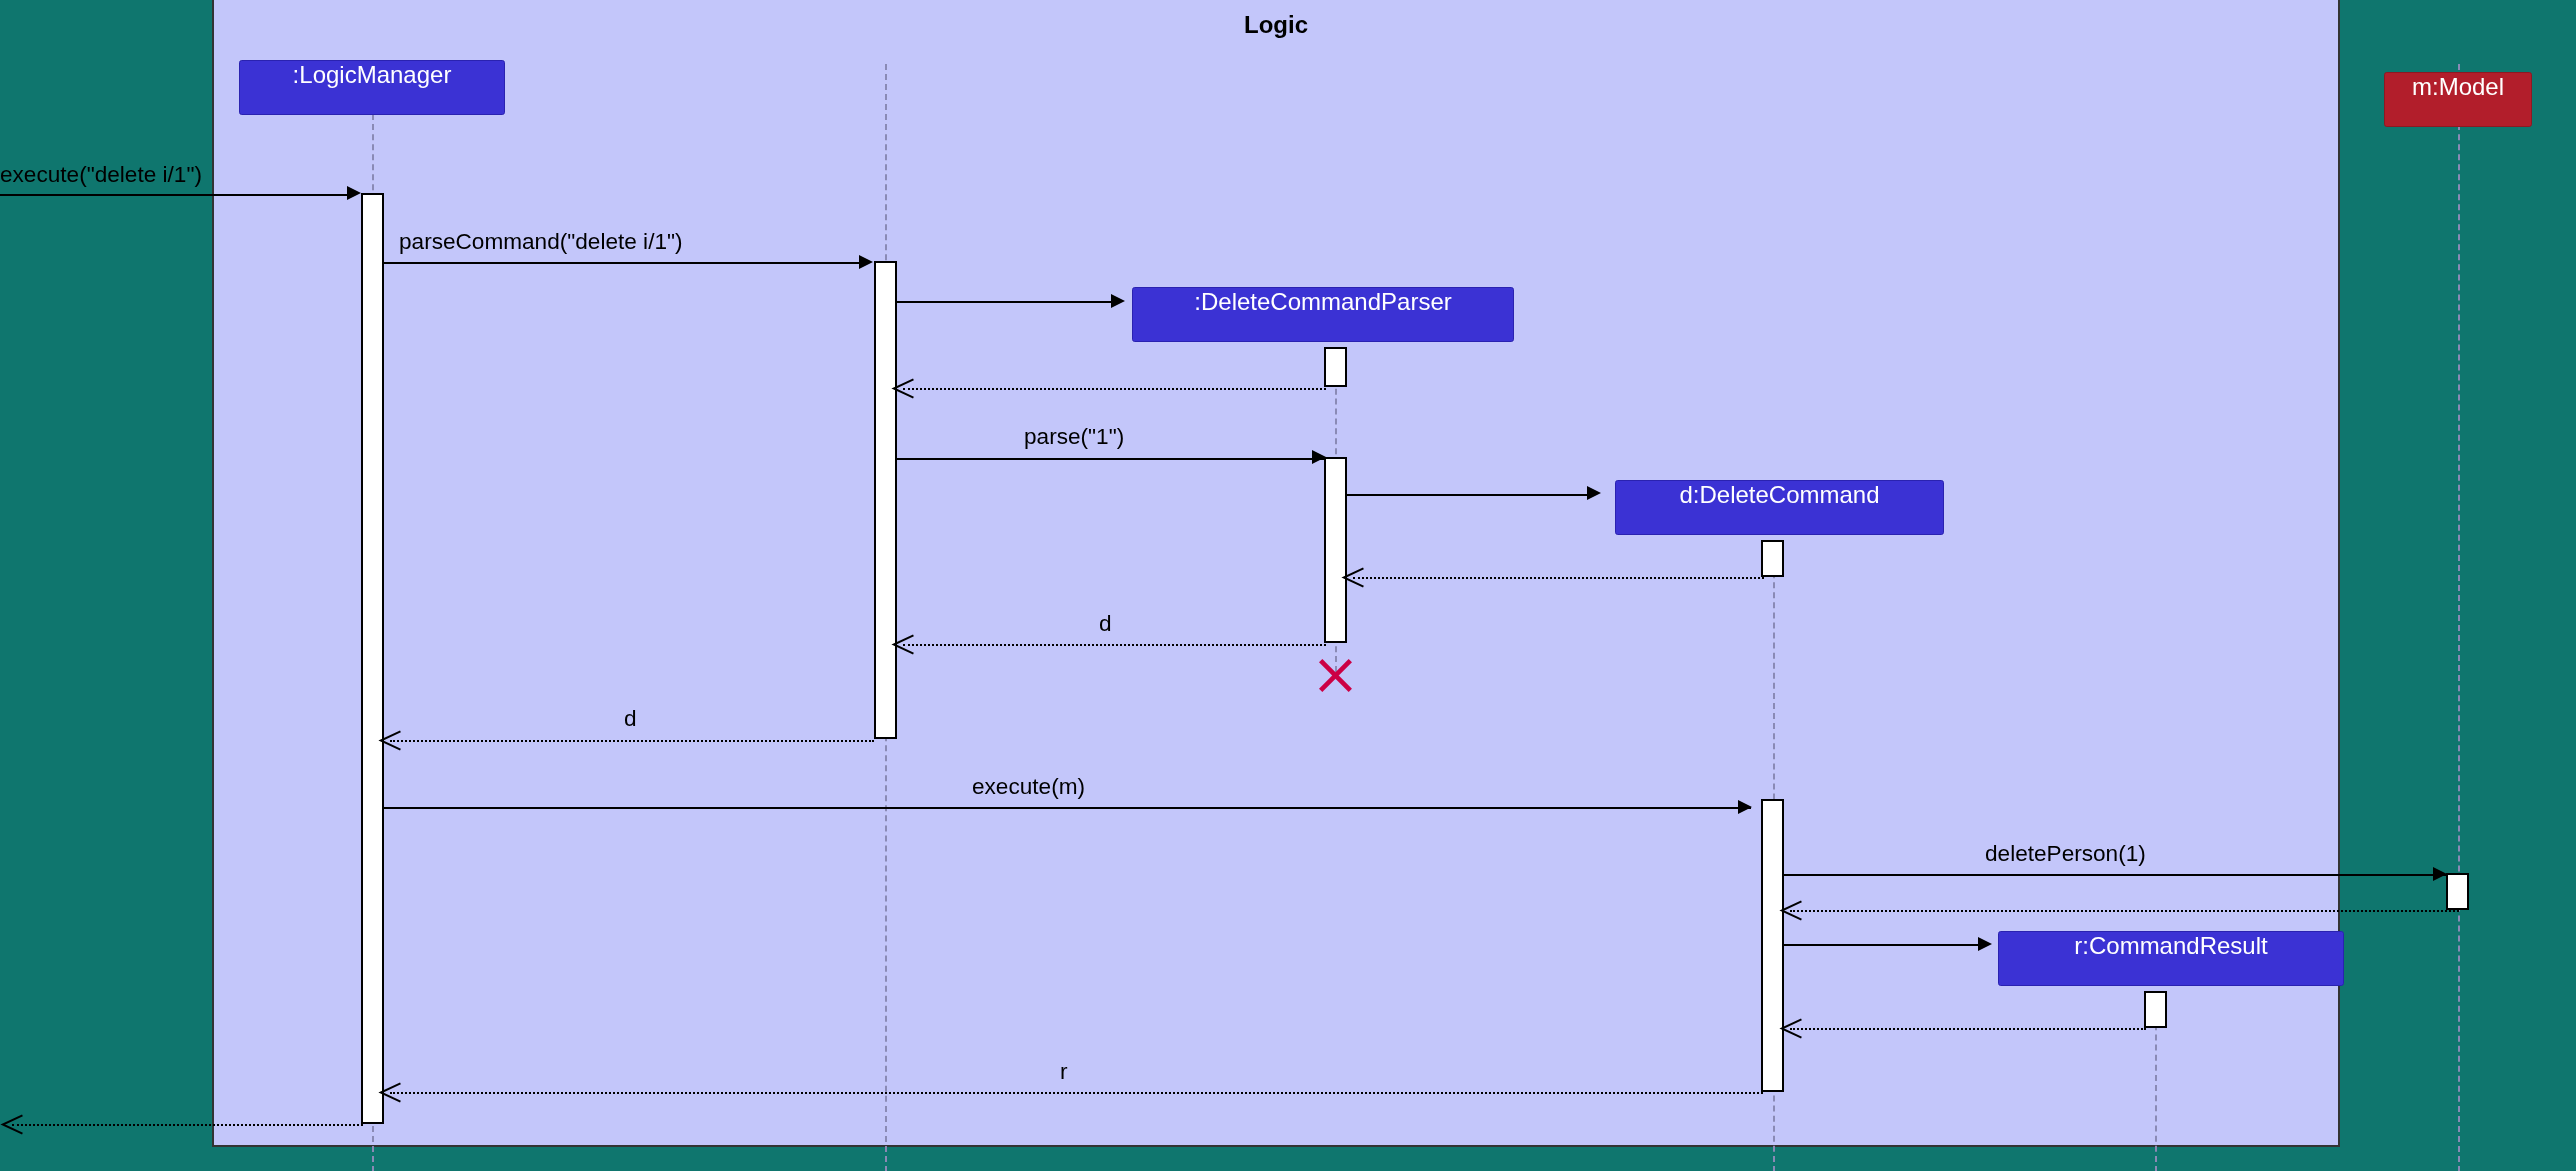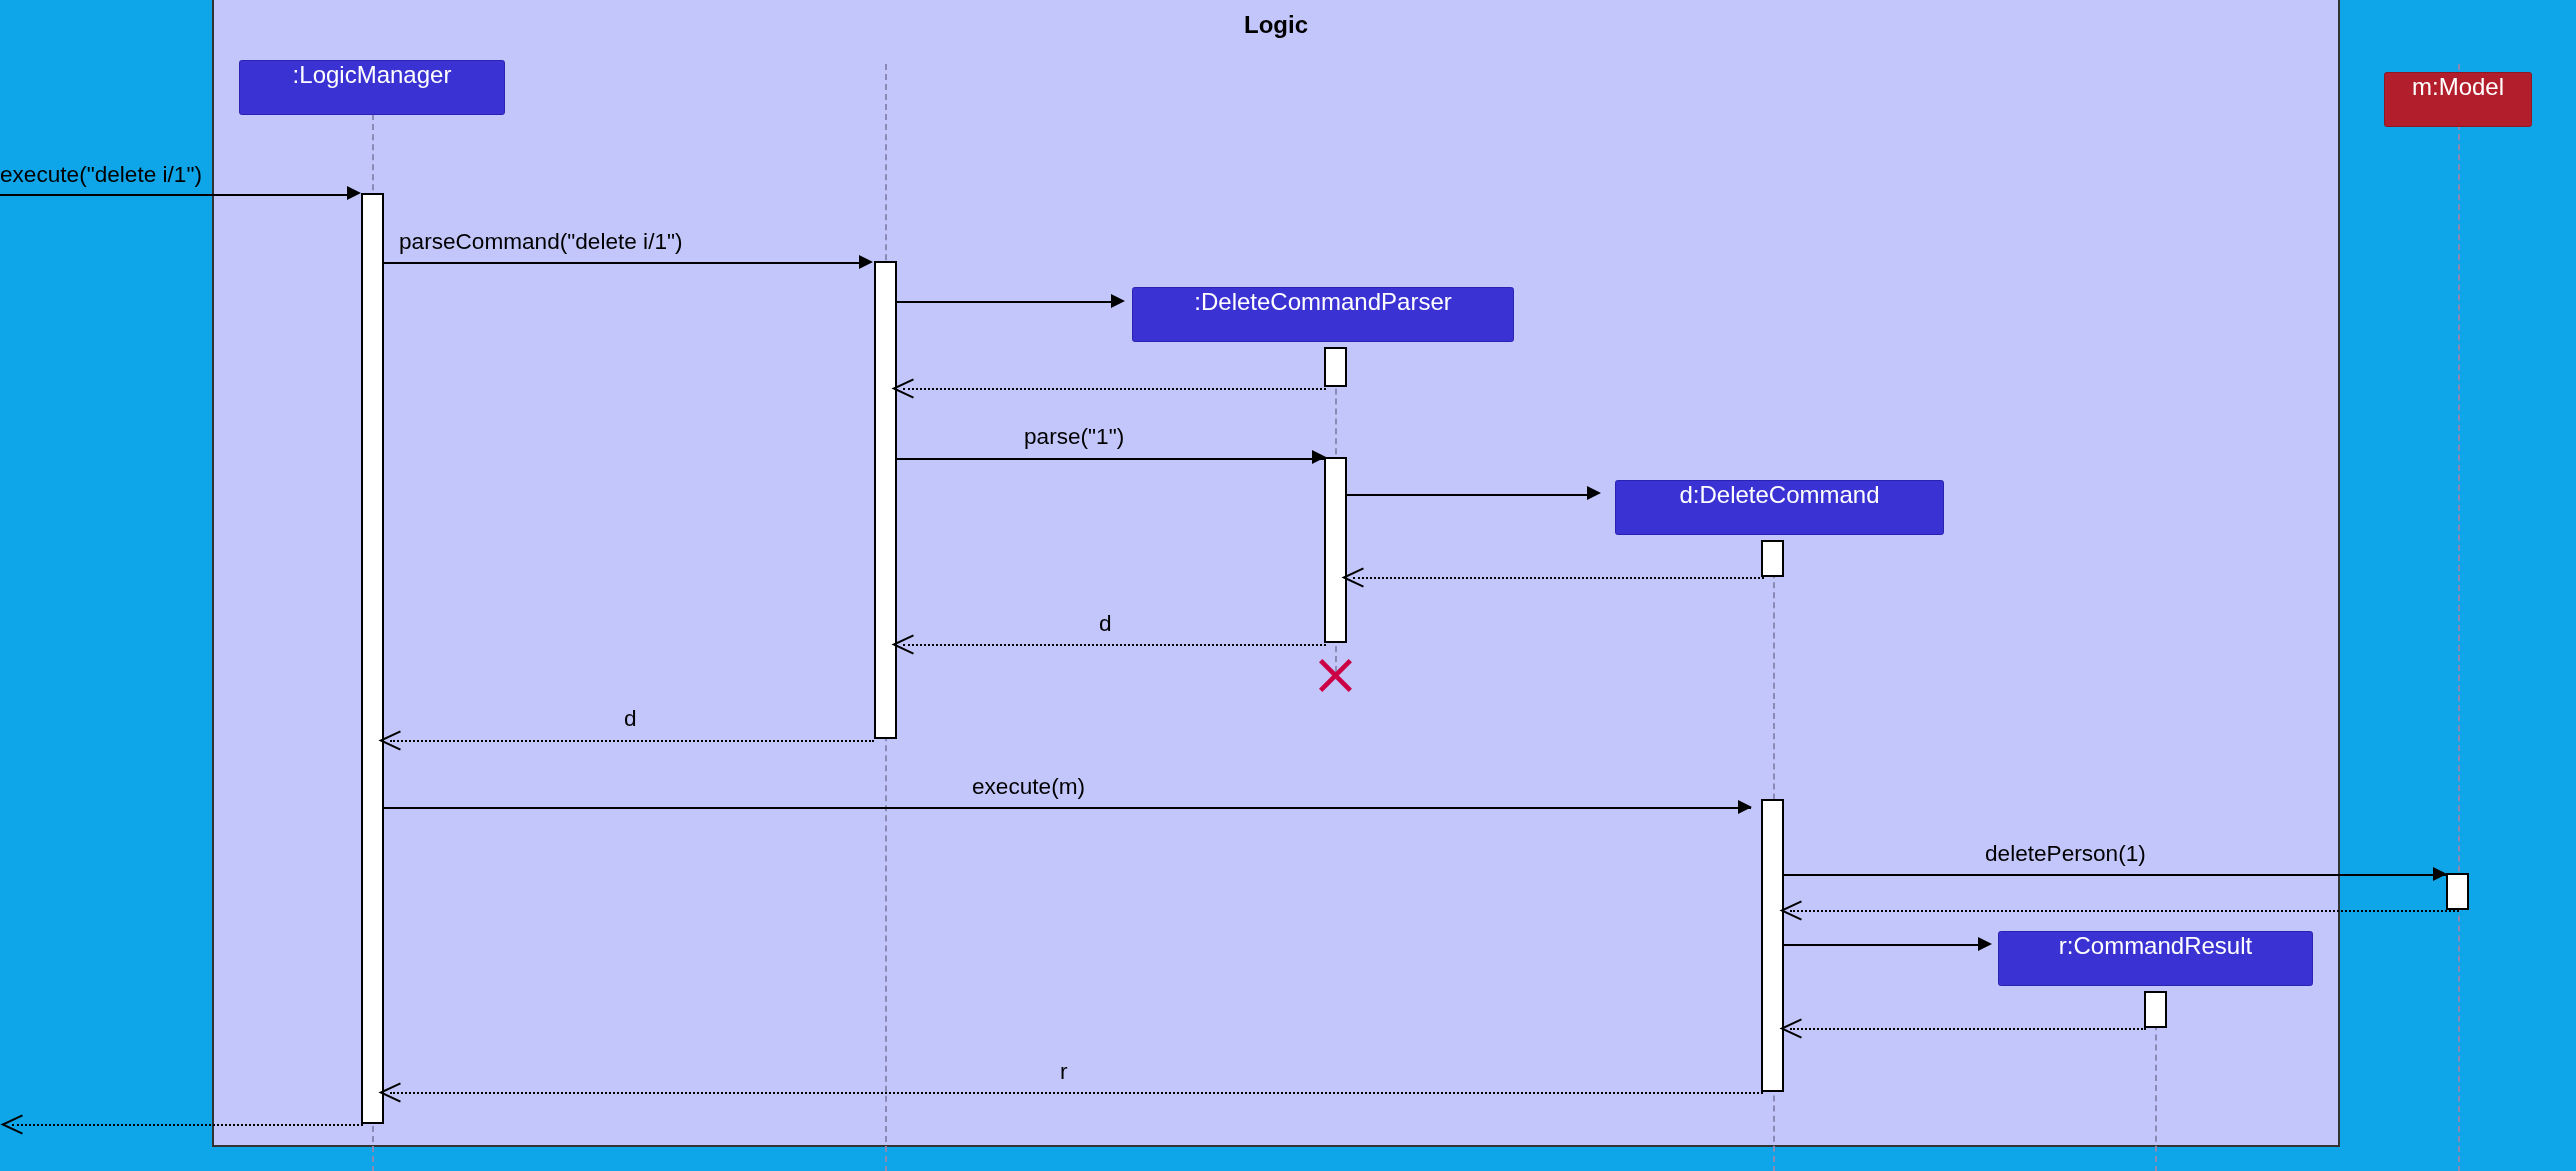--- a/index.html
+++ b/index.html
@@ -7,21 +7,21 @@
     padding: 0;
     background: #ffffff;
   }
   body {
     font-family: "Liberation Sans", sans-serif;
   }
   #canvas {
     position: relative;
     width: 2576px;
     height: 1172px;
-    background: #0ea5e9;
+    background: #0f766e;
     overflow: hidden;
   }
   .frame {
     position: absolute;
     box-sizing: border-box;
     border: 2px solid #333333;
   }
   .frame-logic {
     left: 212px;
     top: 0px;
@@ -139,21 +139,21 @@
 
   <div class="actor-box actor-blue" style="left:239px; top:60px; width:266px;">
     <span>:LogicManager</span>
   </div>
   <div class="actor-box actor-blue" style="left:1132px; top:287px; width:382px;">
     <span>:DeleteCommandParser</span>
   </div>
   <div class="actor-box actor-blue" style="left:1607px; top:480px; width:329px;margin-left:8px;">
     <span>d:DeleteCommand</span>
   </div>
-  <div class="actor-box actor-blue" style="left:1998px; top:931px; width:315px;">
+  <div class="actor-box actor-blue" style="left:1998px; top:931px; width:346px;">
     <span>r:CommandResult</span>
   </div>
   <div class="actor-box actor-red" style="left:2384px; top:60px; width:148px;margin-top:12px;">
     <span>m:Model</span>
   </div>
 
   <div class="msg-line">
     <div class="arrow-line solid" style="left:0px; top:194px; width:349px;"></div>
     <div class="arrowhead ah-right-solid" style="left:347px; top:186px;"></div>
   </div>

